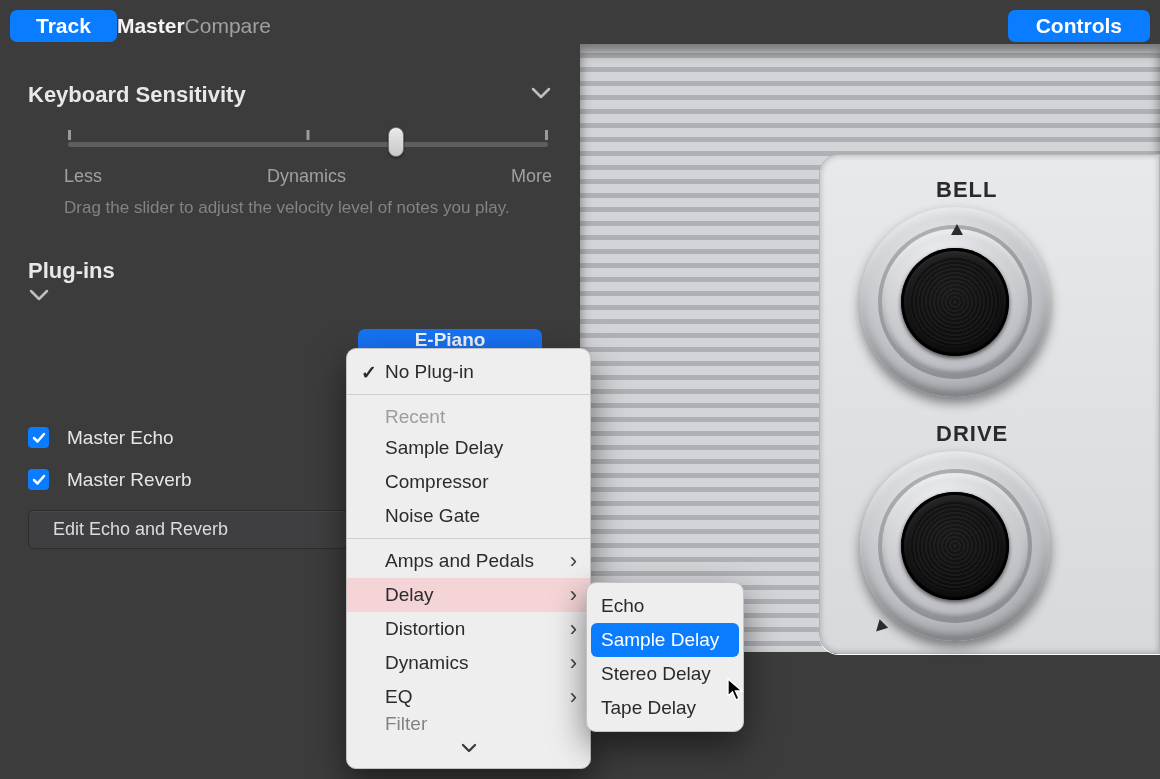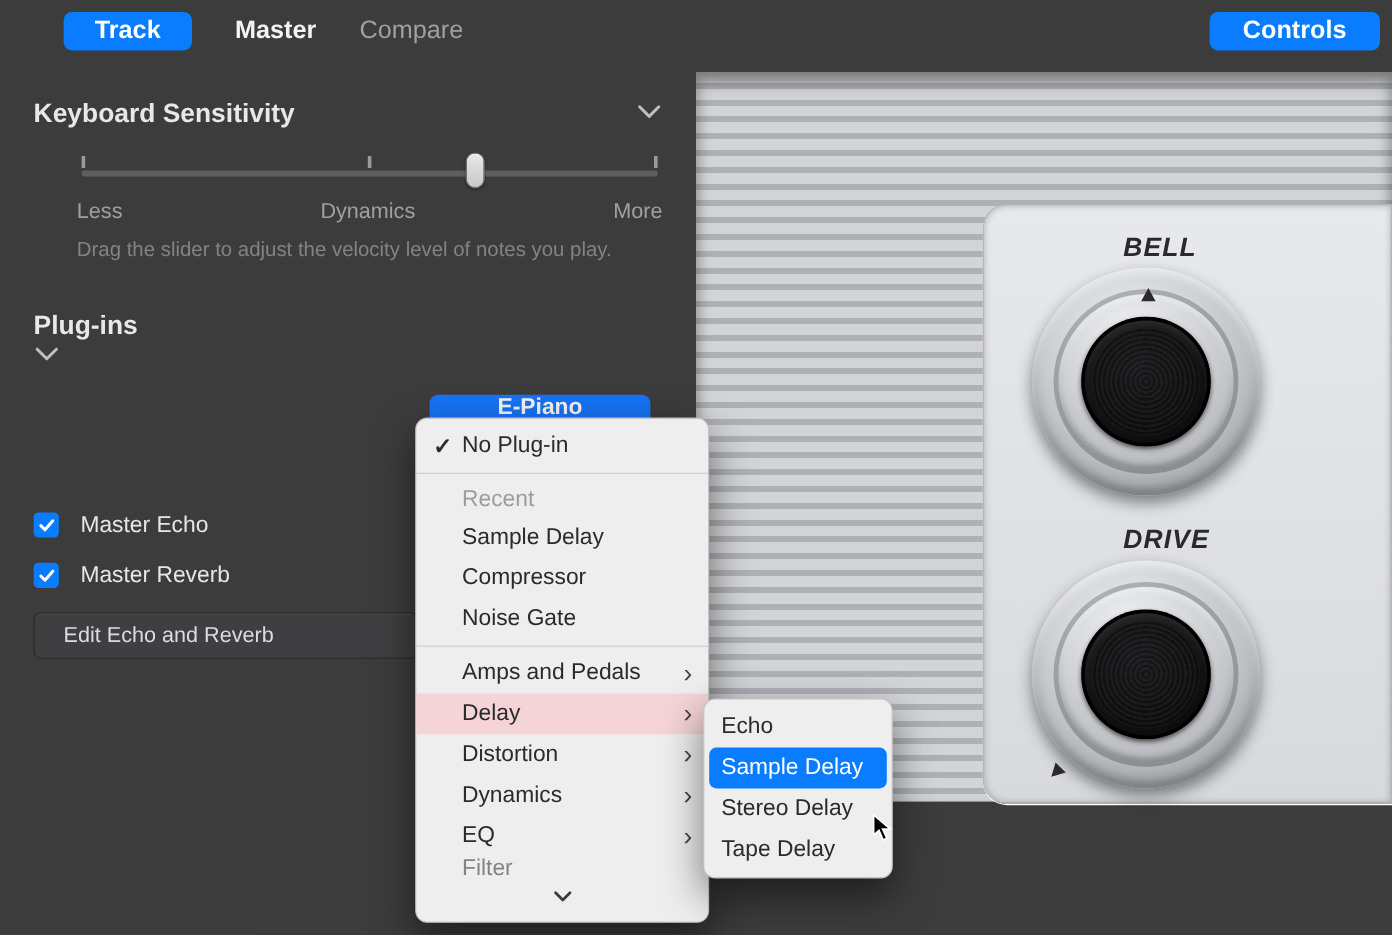--- a/index.html
+++ b/index.html
@@ -13,21 +13,21 @@
     color: #ddd;
     font-size: 19px;
   }
   
   .topbar {
     display: flex;
     justify-content: space-between;
     align-items: flex-start;
     padding: 10px 10px 24px;
   }
-  .tab-group { display: flex; gap: 36px; align-items: center; margin-left: 43px; }
+  .tab-group { display: flex; align-items: center; }
   .tab-pill {
     background: #0a7cff;
     color: #fff;
     padding: 4px 26px;
     border-radius: 7px;
     font-weight: 600;
     font-size: 21px;
   }
   .tab-plain  { color: #f4f4f4; font-weight: 600; font-size: 21px; padding: 4px 0; }
   .tab-faded  { color: #9fa0a2; font-weight: 500; font-size: 21px; padding: 4px 0; }
@@ -173,29 +173,28 @@
     border-radius: 6px;
     color: #dcdcdf;
     font-size: 18px;
     text-align: left;
     box-shadow: inset 0 1px 0 rgba(255,255,255,.06);
   }
 
   
   .right-panel {
     position: absolute;
-    left: 580px; top: 60px;
+    left: 580px; top: 44px;
     width: 580px; height: 608px;
     background: repeating-linear-gradient(
       to bottom,
       #d3d4d7 0px, #d3d4d7 9px,
       #aeb0b5 9px, #aeb0b5 14px
     );
     box-shadow: inset 0 8px 12px rgba(0,0,0,.45);
-    font-style: italic;
   }
   .face-plate {
     position: absolute;
     right: 0; top: 110px;
     width: 341px; height: 500px;
     background: linear-gradient(#e8e9eb,#d7d9dc);
     border-radius: 20px 0 0 20px;
     border: 1px solid #b3b5b9;
     box-shadow: inset 0 0 6px rgba(0,0,0,.25), 0 1px 0 #fff;
     padding: 22px 0 0 40px;

